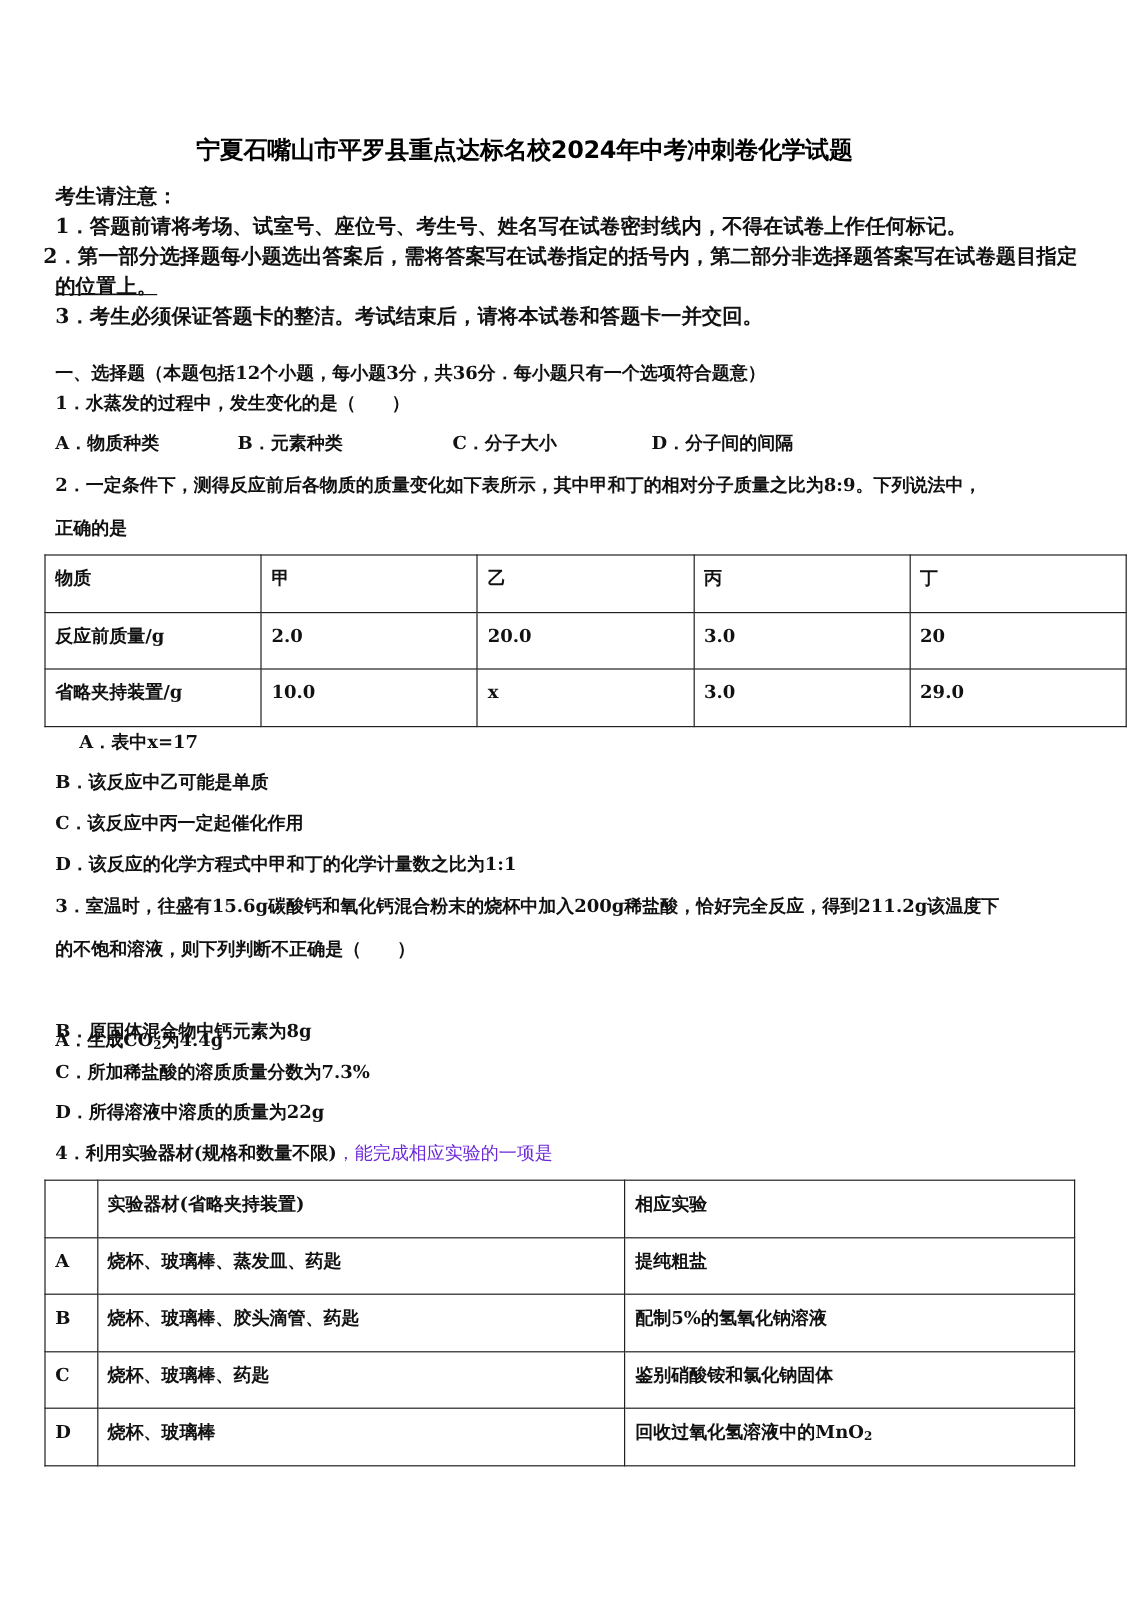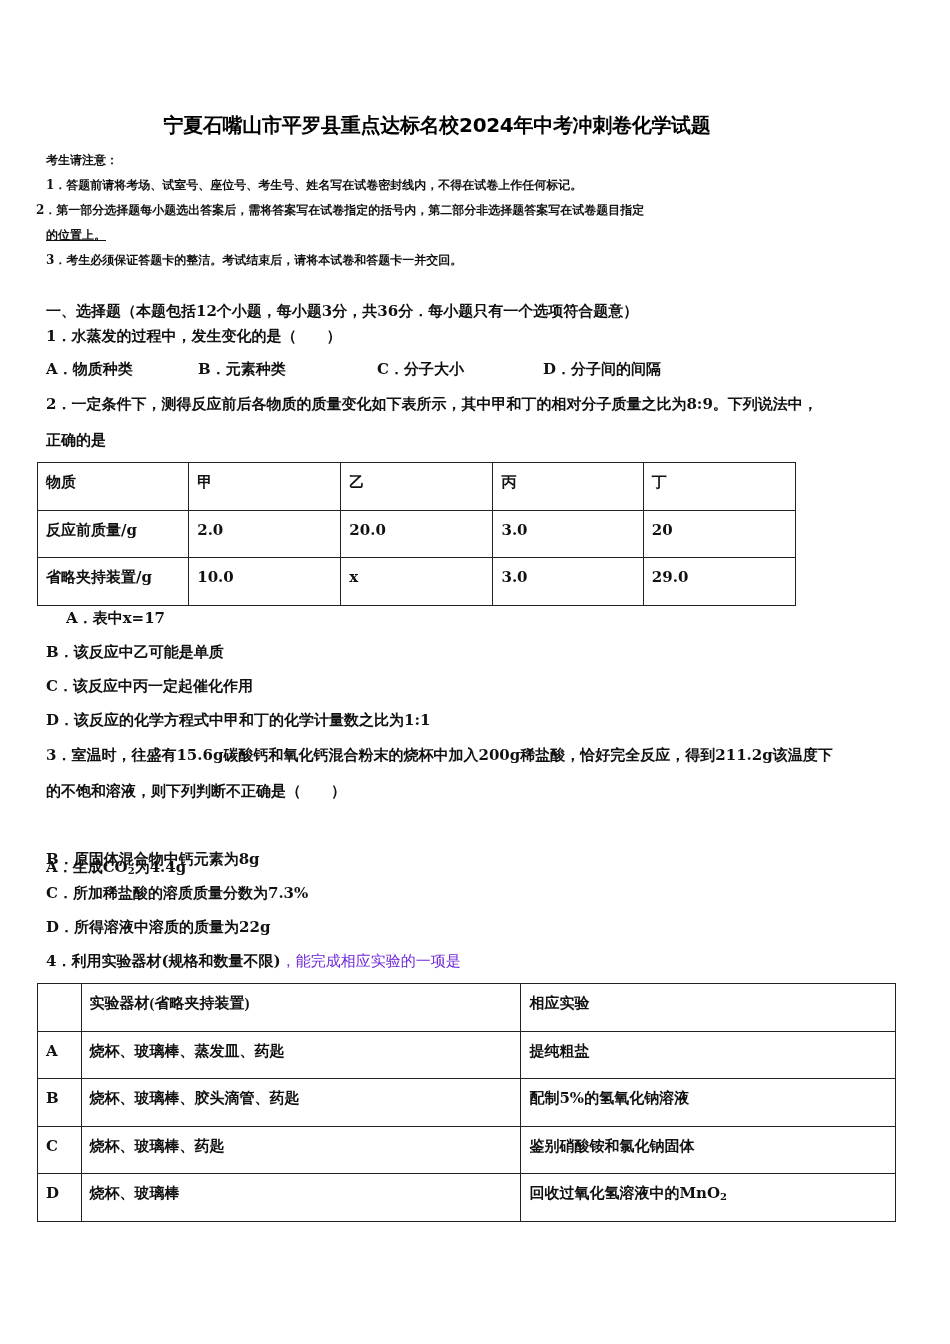--- a/index.html
+++ b/index.html
@@ -8,36 +8,36 @@
       font-family: "DejaVu Serif", "Liberation Serif", serif;
       color: #111111;
     }
     .abs { position: absolute; white-space: nowrap; }
     .title {
       position: absolute; left: 0; width: 874px; top: 112px; text-align: center;
       font-family: "DejaVu Sans", "Liberation Sans", sans-serif;
       font-weight: bold; font-size: 20px; letter-spacing: -0.3px; color: #000;
     }
     .txt { font-size: 15px; font-weight: bold; line-height: 20px; }
-    .notes { font-size: 12px; font-weight: bold; }
+    .notes { font-size: 17px; font-weight: bold; }
     .underline { text-decoration: underline; }
     table.t1, table.t2 {
       position: absolute; border-collapse: collapse;
       font-size: 15px; font-weight: bold;
     }
     table.t1 td, table.t2 td {
       border: 1.5px solid #222; vertical-align: top; padding: 10px 8px 0 8px;
       box-sizing: border-box;
     }
-    table.t1 { left: 37px; top: 462px; width: 759px; }
+    table.t1 { left: 37px; top: 462px; width: 902px; }
     table.t1 td { height: 47.5px; width: 171.8px; }
     table.t2 { left: 37px; top: 983px; width: 859px; }
     table.t2 td { height: 47.6px; }
     table.t2 td.c0 { width: 45px; }
-    table.t2 td.c1 { width: 481px; font-family: Liberation Serif, serif; }
+    table.t2 td.c1 { width: 481px; }
     table.t2 td.c2 { width: 407px; }
     sub { font-size: 10px; vertical-align: -2px; }
   </style>
 </head>
 <body>
 
 <div>
 
   <div class="title">宁夏石嘴山市平罗县重点达标名校2024年中考冲刺卷化学试题</div>
 

